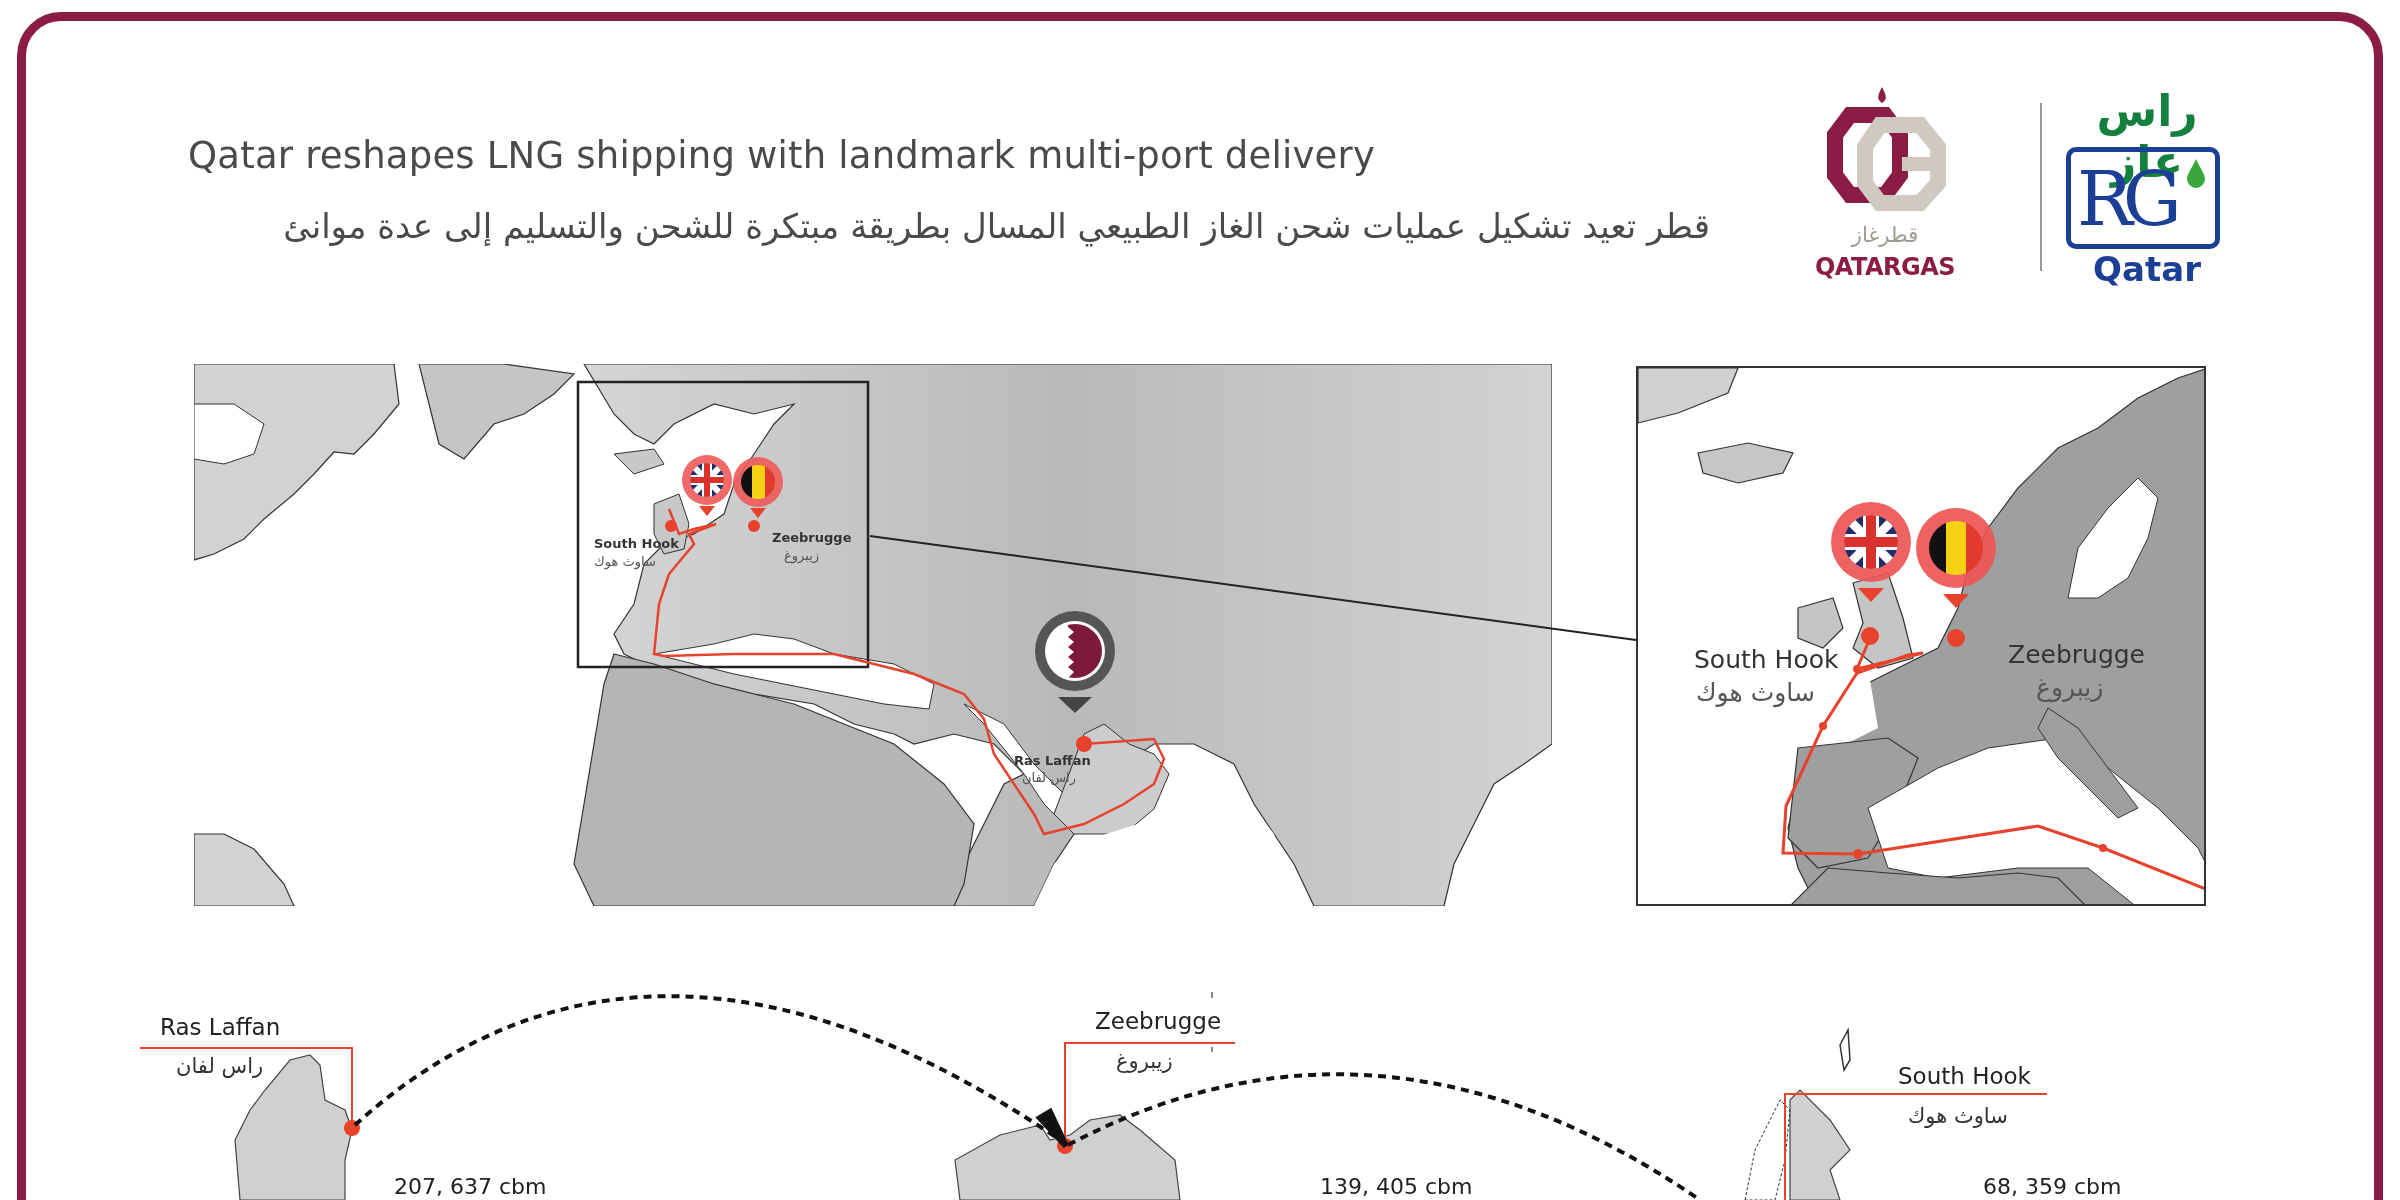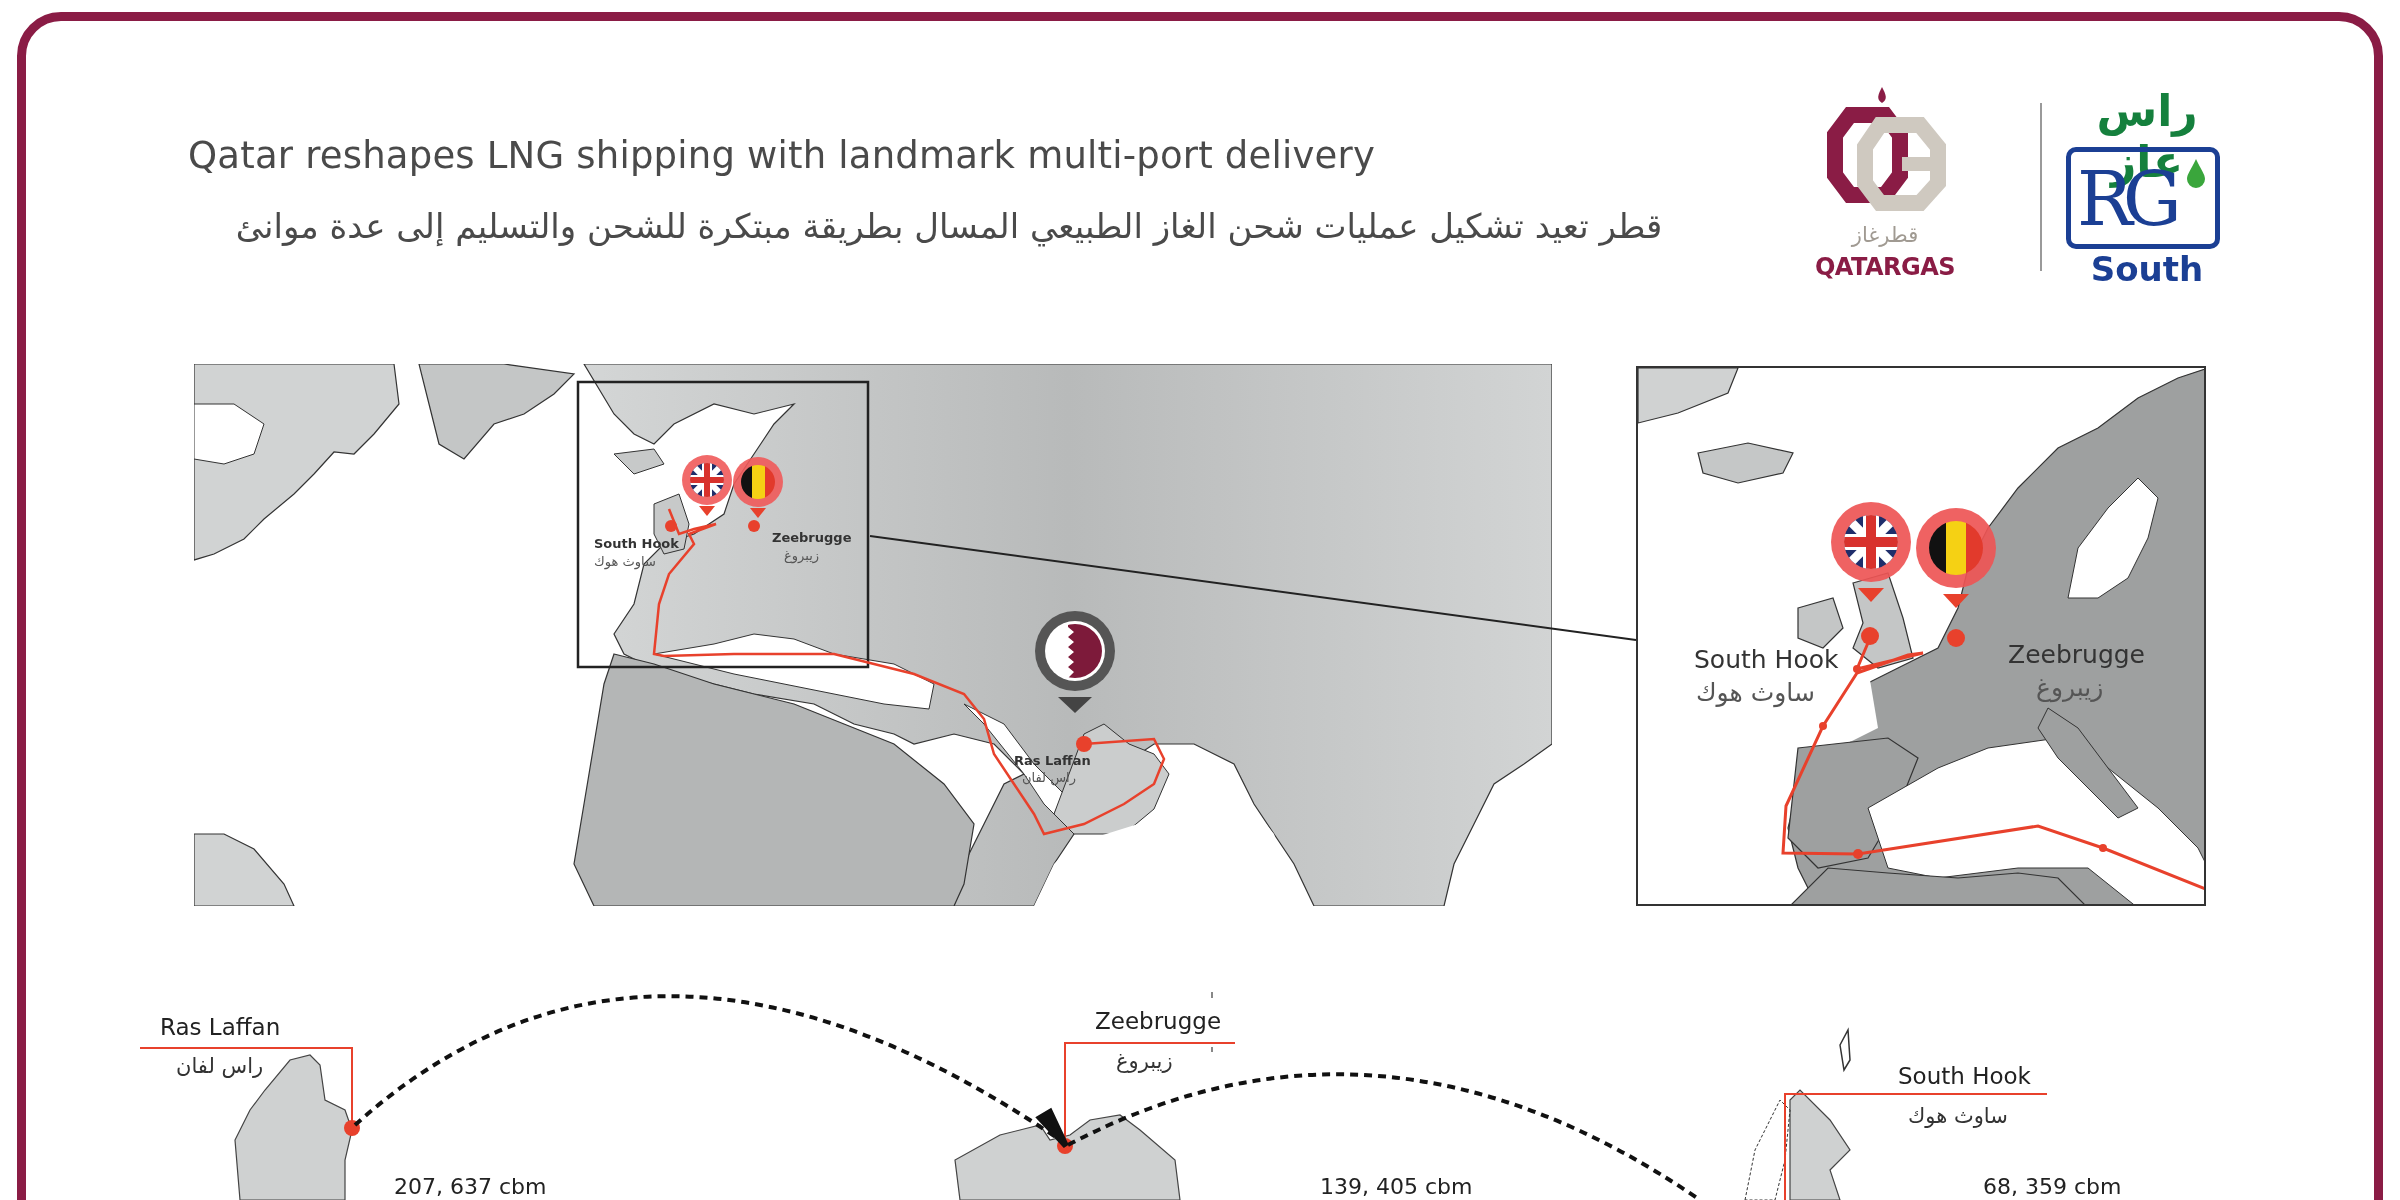--- a/index.html
+++ b/index.html
@@ -10,21 +10,21 @@
   .frame {
     position: absolute; left: 17px; top: 12px; width: 2366px; height: 1240px;
     border: 9px solid #8a1c45; border-radius: 44px; box-sizing: border-box;
   }
   .title-en {
     position: absolute; left: 188px; top: 134px; font-size: 37px; color: #4a4a4a;
     font-weight: normal; letter-spacing: 0.2px; white-space: nowrap;
   }
   .title-ar {
     position: absolute; left: 188px; top: 206px; width: 1522px; font-size: 34px; color: #4a4a4a;
-    direction: rtl; text-align: center; white-space: nowrap;
+    direction: rtl; text-align: right; white-space: nowrap;
   }
   .logos { position: absolute; left: 1810px; top: 75px; width: 420px; height: 210px; }
   .logo-divider { position: absolute; left: 230px; top: 28px; width: 2px; height: 168px; background: #9a9a9a; }
   .qg-text-ar { position: absolute; left: 0; top: 148px; width: 150px; text-align: center; font-size: 21px; color: #a09a92; direction: rtl; }
   .qg-text { position: absolute; left: 0; top: 178px; width: 150px; text-align: center; font-size: 24px; font-weight: bold; color: #8a1c45; letter-spacing: -0.5px; }
   .rg-text-ar { position: absolute; left: 252px; top: 10px; width: 170px; text-align: center; font-size: 44px; font-weight: bold; color: #15803d; direction: rtl; }
   .rg-box { position: absolute; left: 256px; top: 72px; width: 154px; height: 102px; border: 5px solid #1b3f94; border-radius: 10px; box-sizing: border-box; }
   .rg-mono { position: absolute; left: 6px; top: 4px; font-size: 74px; font-weight: normal; font-family: "DejaVu Serif", serif; color: #1b3f94; letter-spacing: -10px; }
   .rg-text { position: absolute; left: 252px; top: 174px; width: 170px; text-align: center; font-size: 34px; font-weight: bold; color: #1b3f94; }
 
@@ -60,21 +60,21 @@
   </div>
   <div class="logo-divider"></div>
   <div>
     <div class="rg-text-ar">راس غاز</div>
     <div class="rg-box">
       <span class="rg-mono">RG</span>
       <svg width="22" height="30" viewBox="0 0 22 30" style="position:absolute;right:8px;top:6px">
         <path d="M11 1 C6 12 2 16 2 21 A9 9 0 0 0 20 21 C20 16 16 12 11 1 Z" fill="#3aa63c"></path>
       </svg>
     </div>
-    <div class="rg-text">South</div>
+    <div class="rg-text">Qatar</div>
   </div>
 </div>
 
 <div class="world-map">
   <svg width="1358" height="542" viewBox="0 0 1358 542">
     <defs>
       <linearGradient id="landg" x1="0" x2="1" y1="0" y2="0">
         <stop offset="0" stop-color="#d4d6d6"></stop>
         <stop offset="0.5" stop-color="#b8baba"></stop>
         <stop offset="1" stop-color="#d2d4d4"></stop>

